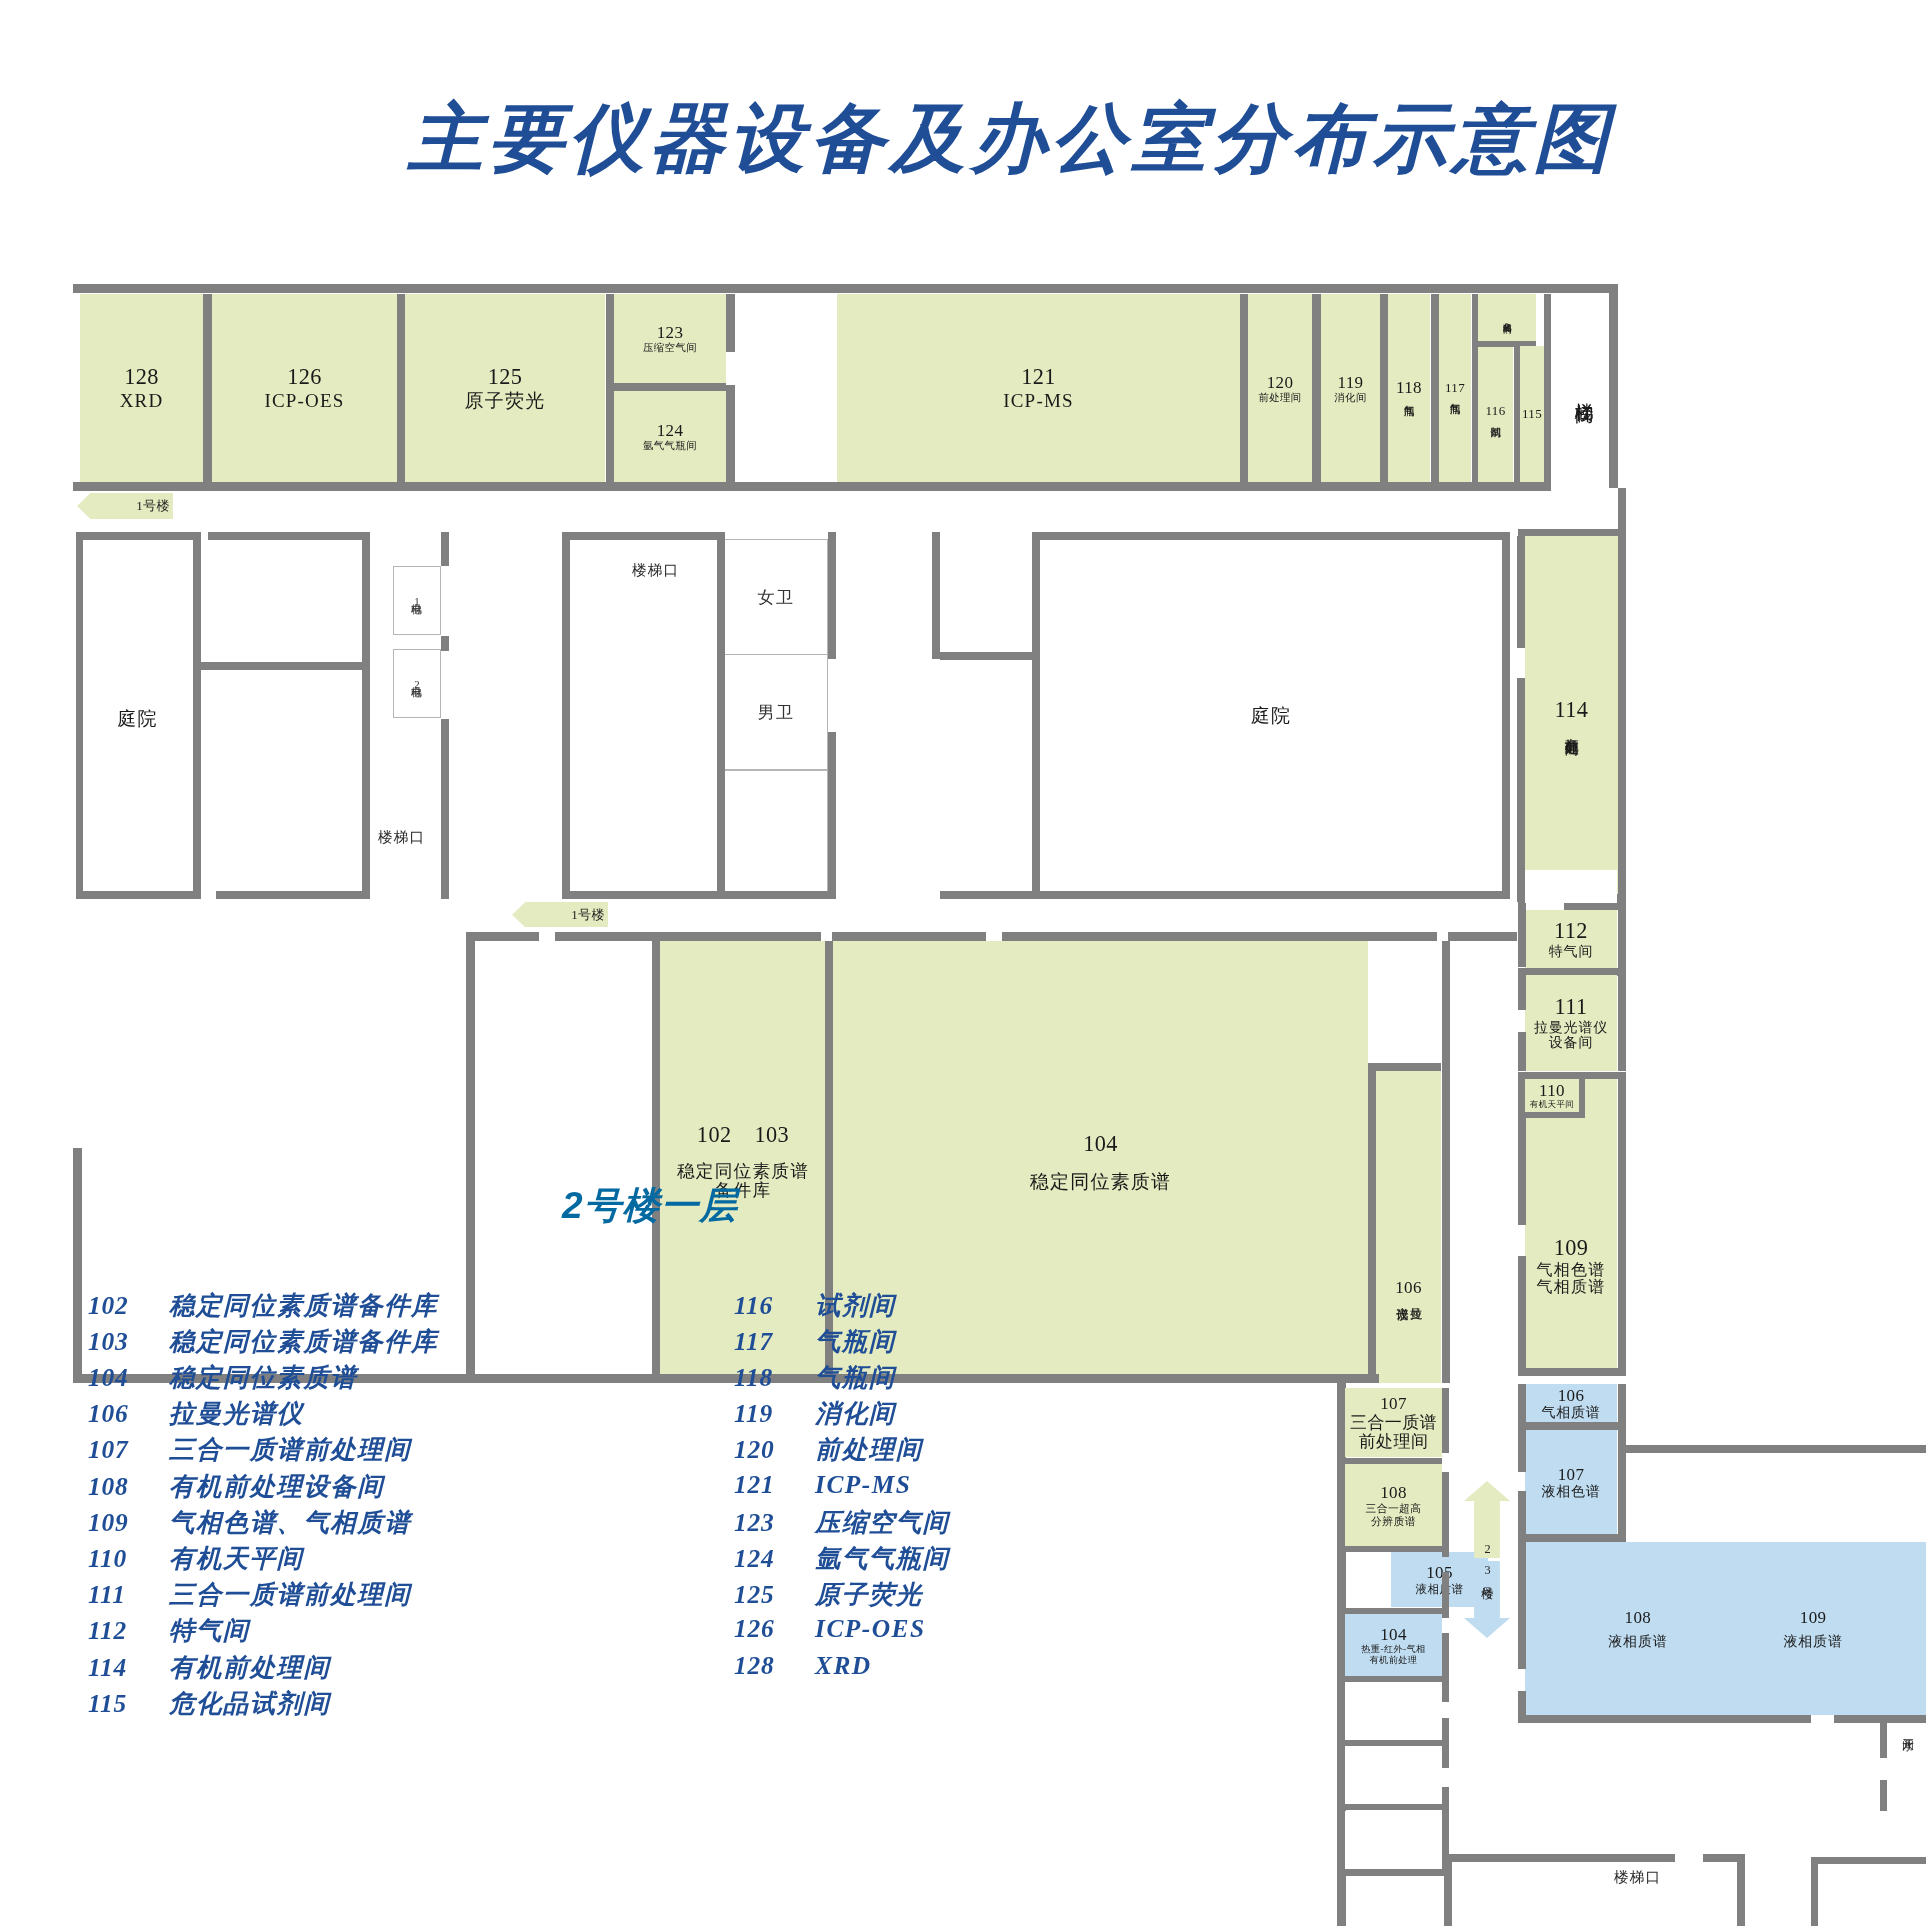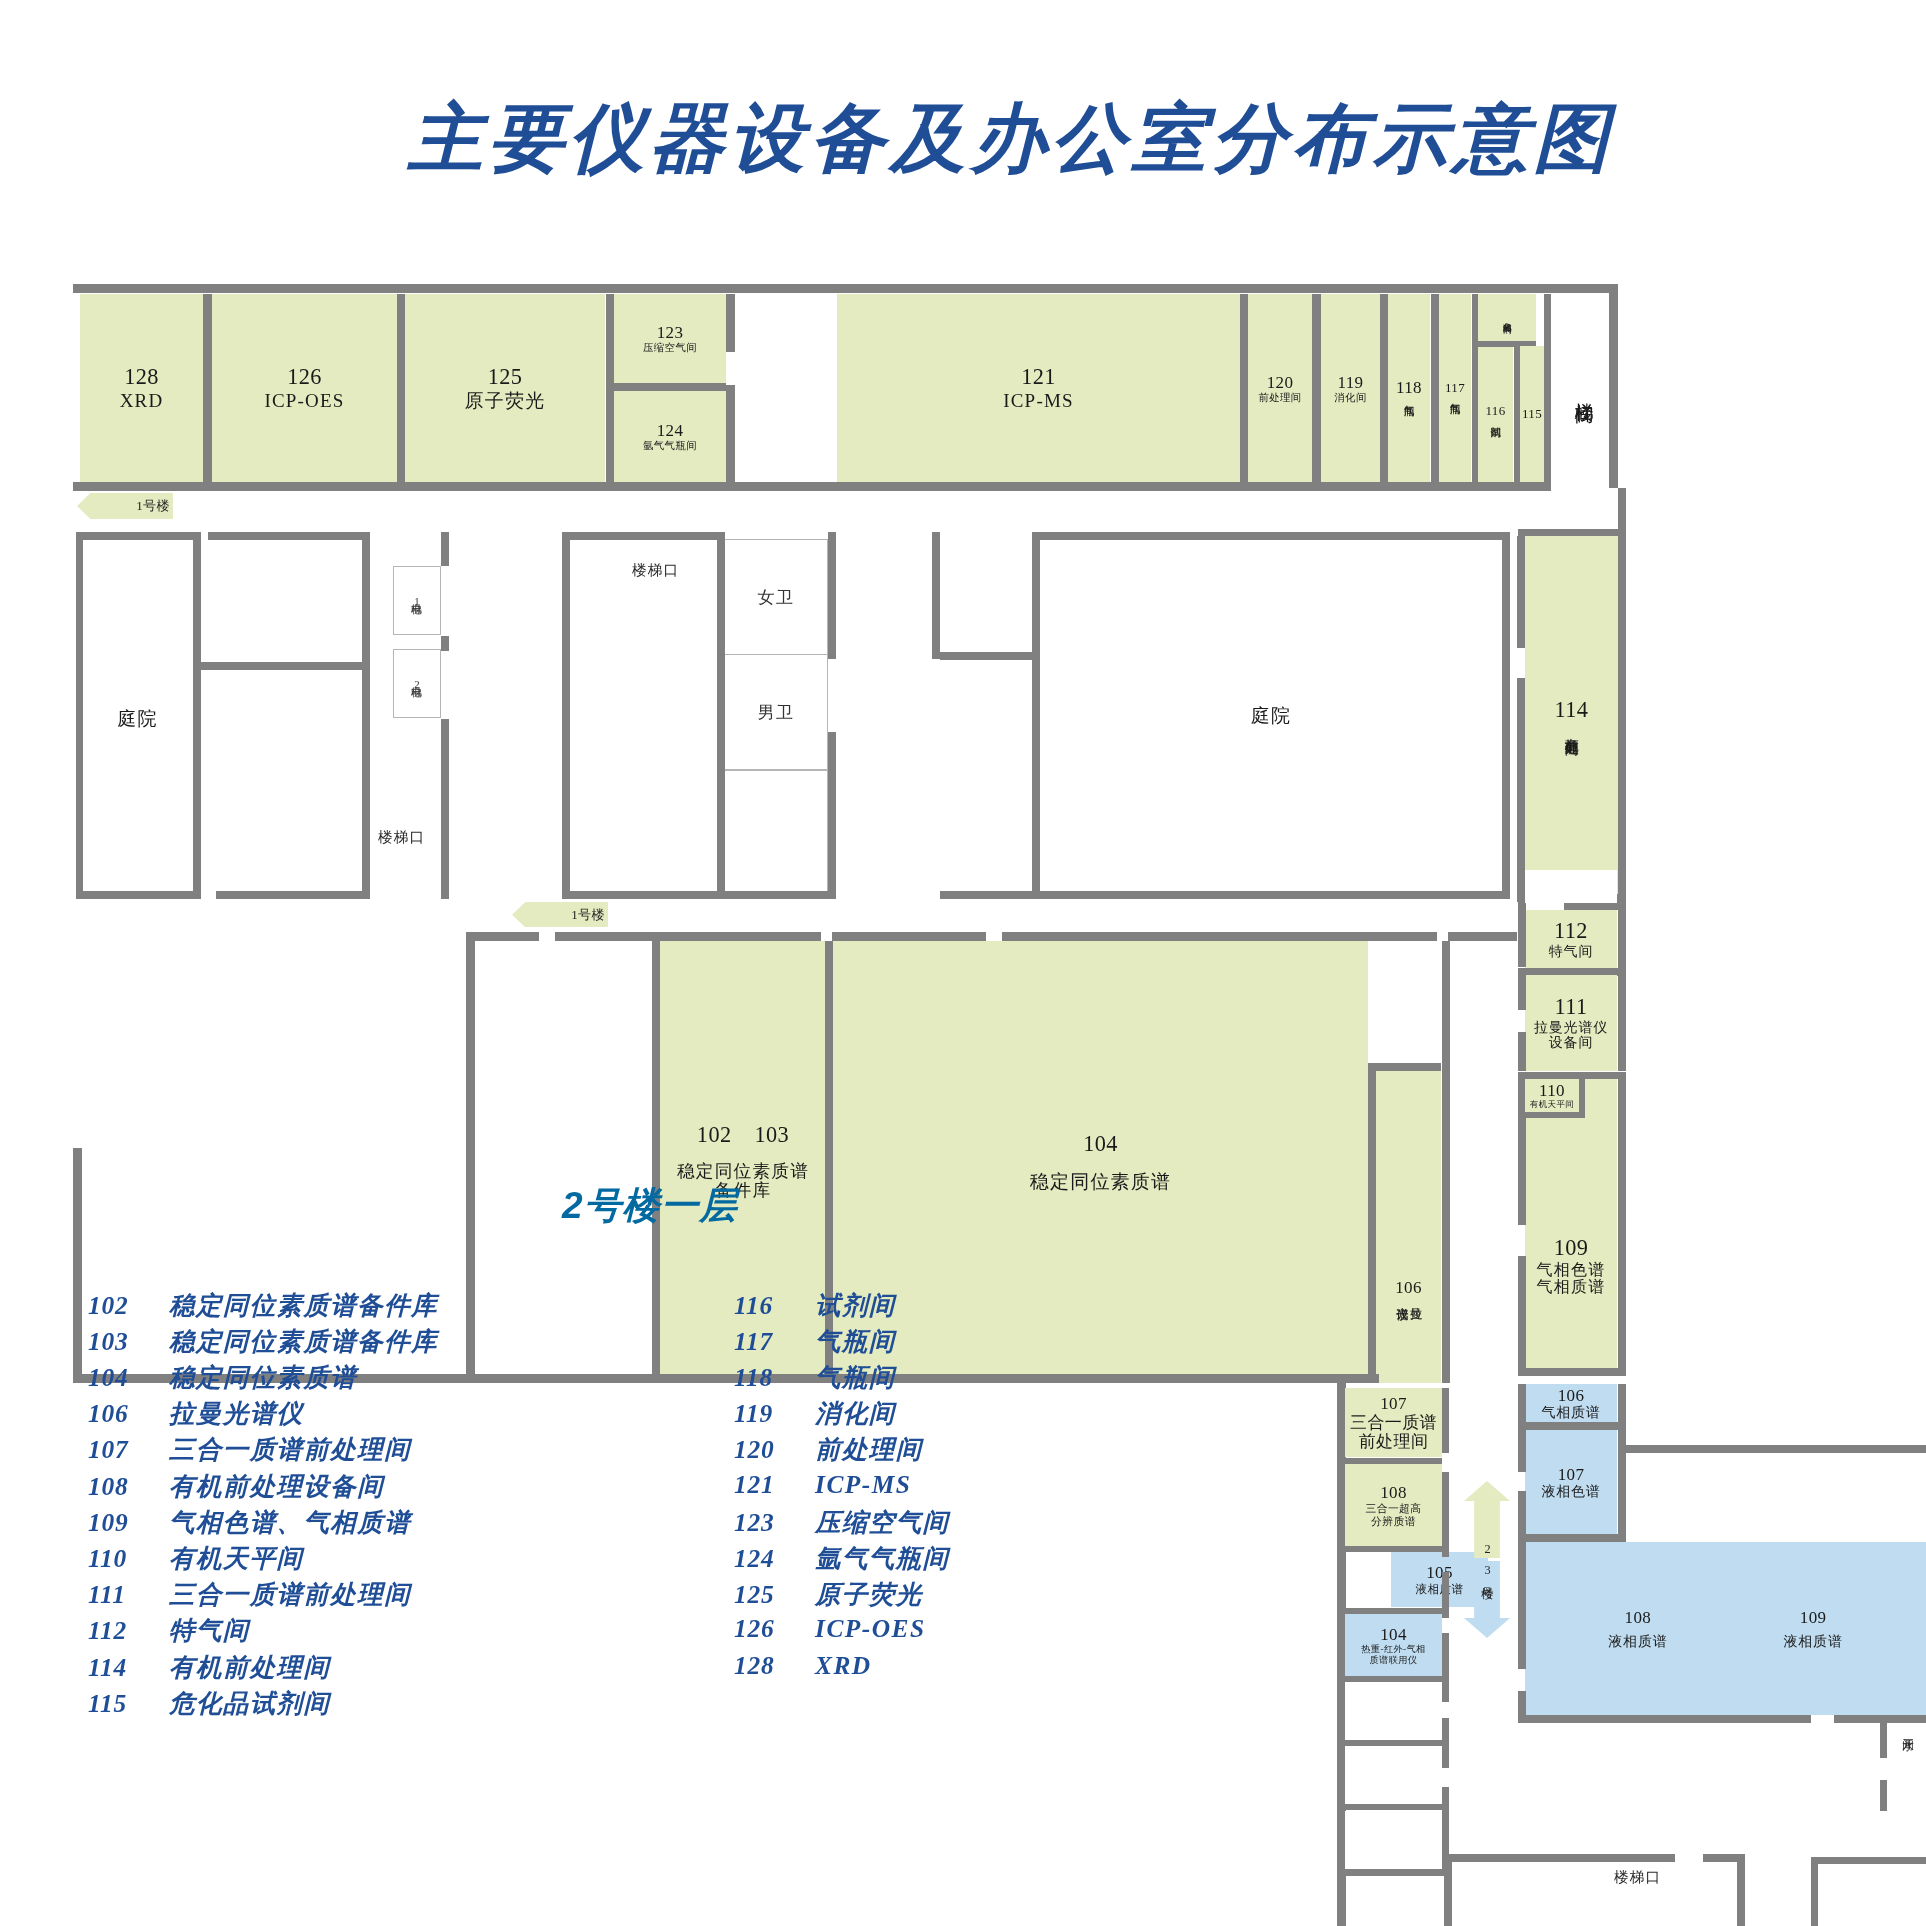--- a/index.html
+++ b/index.html
@@ -307,21 +307,21 @@
   </div>
   <div class="wall" style="left:1345px;top:1546px;width:97px;height:6.2px;"></div>
   <div class="rm blue" style="left:1391px;top:1552px;width:97px;height:55px;">
     <div class="num sm">105</div>
     <div class="nm xs" style="font-size:11.6px;">液相质谱</div>
   </div>
   <div class="wall" style="left:1345px;top:1608px;width:97px;height:6.2px;"></div>
   <div class="rm blue" style="left:1345px;top:1614px;width:97px;height:62px;">
     <div class="num sm">104</div>
     <div class="nm xs" style="white-space:pre-line;font-size:9.2px;">热重-红外-气相
-质谱联用仪</div>
+有机前处理</div>
   </div>
   <div class="wall" style="left:1345px;top:1676px;width:97px;height:6.2px;"></div>
   <div class="rm white" style="left:1345px;top:1682px;width:97px;height:58px;"></div>
   <div class="wall" style="left:1345px;top:1740px;width:97px;height:6.2px;"></div>
   <div class="rm white" style="left:1345px;top:1746px;width:97px;height:59px;"></div>
   <div class="wall" style="left:1345px;top:1804px;width:97px;height:6.2px;"></div>
   <div class="rm white" style="left:1345px;top:1811px;width:97px;height:59px;"></div>
   <div class="wall" style="left:1442px;top:1388px;width:7px;height:65px;"></div>
   <div class="wall" style="left:1442px;top:1472px;width:7px;height:85px;"></div>
   <div class="wall" style="left:1442px;top:1572px;width:7px;height:46px;"></div>

